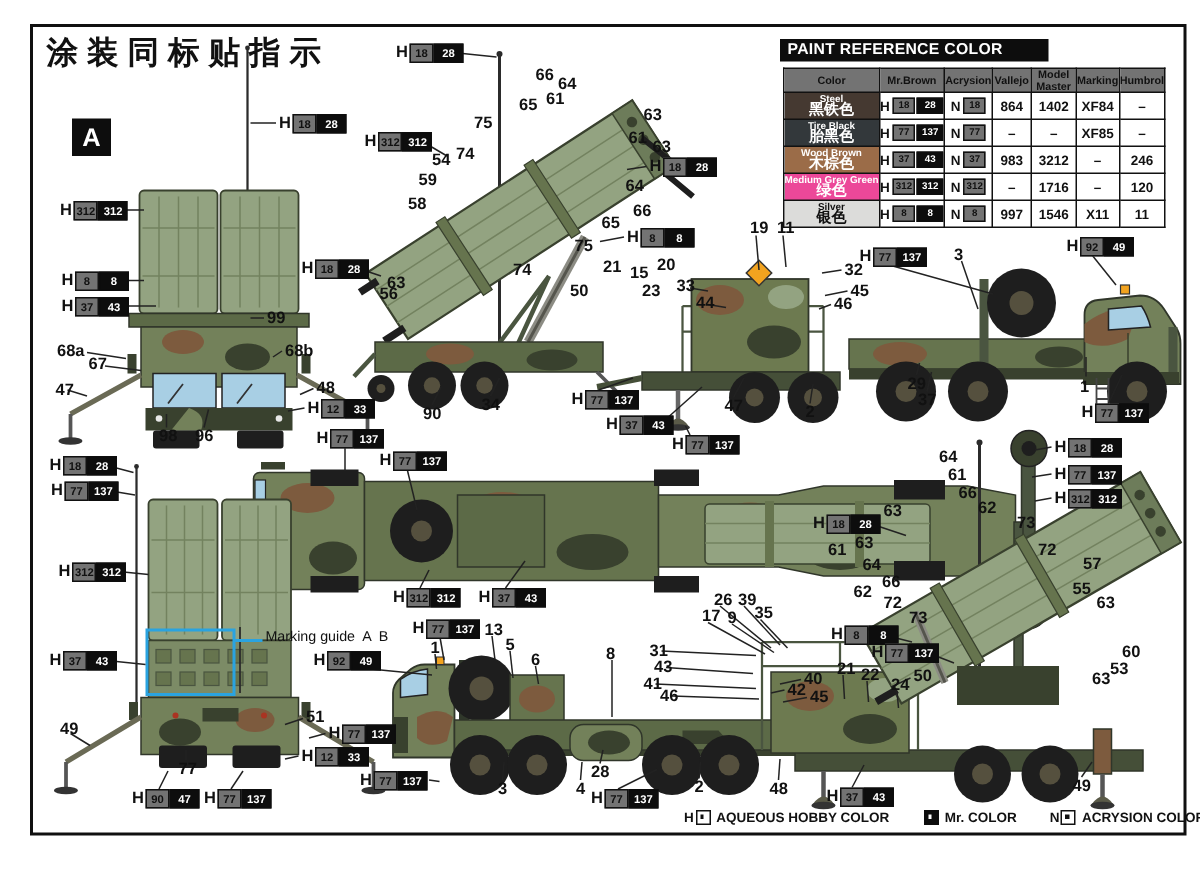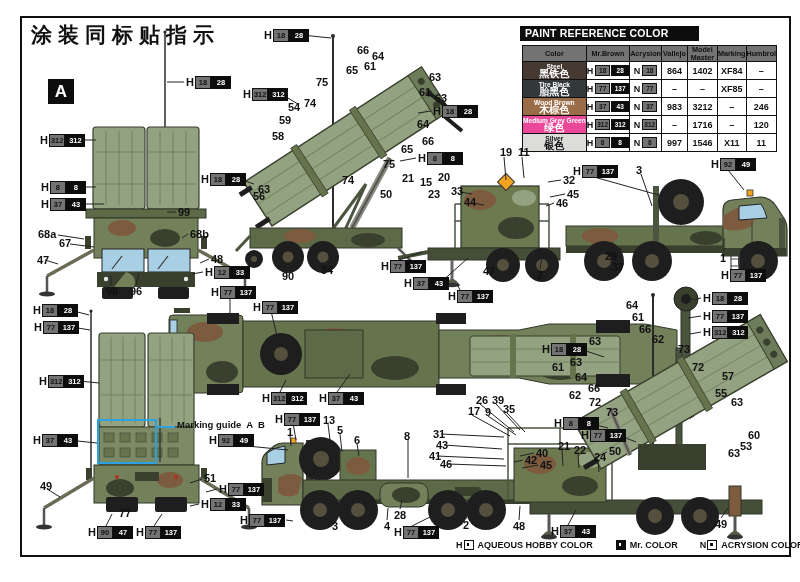--- a/index.html
+++ b/index.html
@@ -26,21 +26,21 @@
   .hp{font-size:11px;font-weight:bold;margin-right:1px}
   .wb{display:inline-block;min-width:12px;padding:0 1px;height:11px;line-height:11px;border:1.2px solid #111;
       background:#737373;font-size:7.5px;font-weight:bold;text-align:center;color:#111}
   .kb{display:inline-block;min-width:14px;padding:0 2px;height:11px;line-height:11px;background:#0d0d0d;
       color:#fff;font-size:7.5px;font-weight:bold;text-align:center;border:1px solid #0d0d0d}
   .s .hp{font-size:9px}
   .s .wb{height:9px;line-height:9px;font-size:6.5px;min-width:11px}
   .s .kb{height:9px;line-height:9px;font-size:6.5px;min-width:12px}
   .num{position:absolute;font-size:11px;font-weight:bold;color:#111;white-space:nowrap;line-height:11px}
   .chip{position:absolute;display:flex;align-items:center;height:12px;white-space:nowrap}
-  .note{position:absolute;left:177px;top:419px;font-size:9.5px;font-weight:bold;white-space:pre}
+  .note{position:absolute;left:177px;top:419px;font-size:9.5px;font-weight:normal;white-space:pre}
   .legend{position:absolute;left:456px;top:540px;display:flex;align-items:center;gap:22px;
           font-size:9px;font-weight:bold;white-space:nowrap}
   .litem{display:flex;align-items:center}
   .lbox{display:inline-block;width:8px;height:8px;border:1.2px solid #111;position:relative;
         margin:0 4px 0 1px;background:#fff}
   .lbox::after{content:"";position:absolute;left:2px;top:2px;width:2.5px;height:2.5px;background:#111}
   .lbox.k{background:#0d0d0d;border-color:#0d0d0d}
   .lbox.k::after{background:#fff}
   .caption{position:absolute;left:18px;top:557px;font-size:12.5px;font-weight:bold;letter-spacing:-.2px}
 </style>

